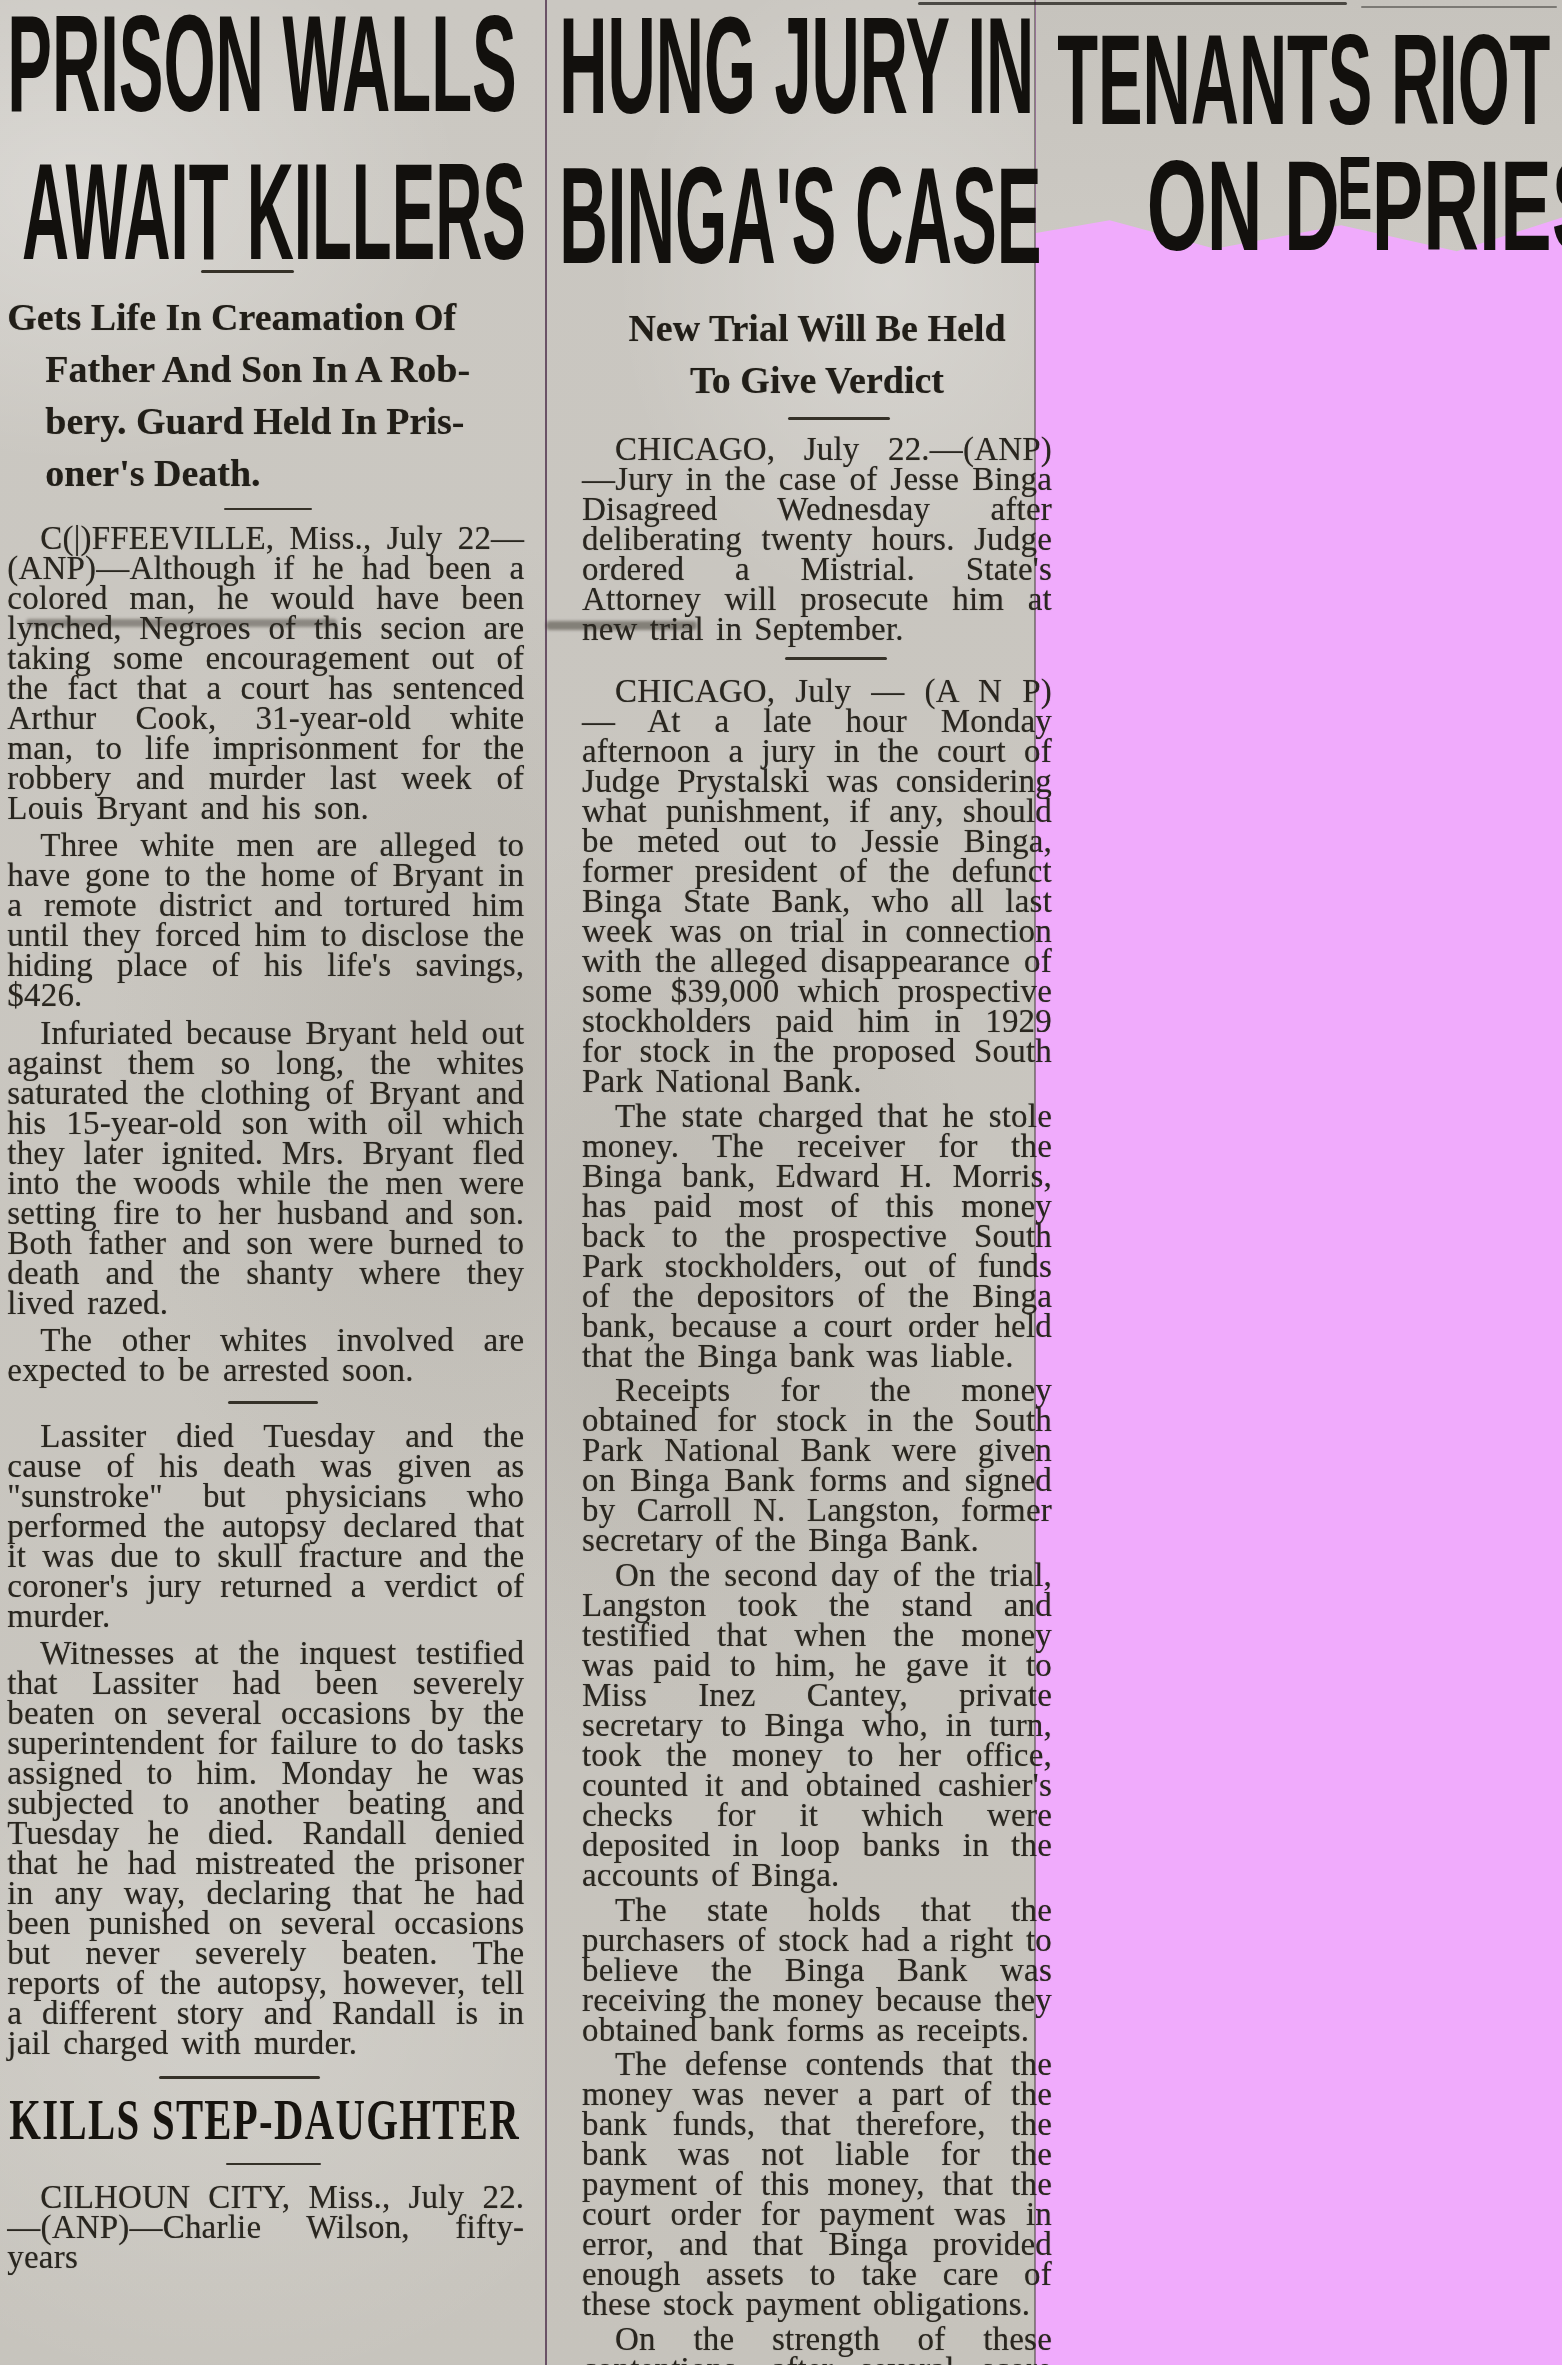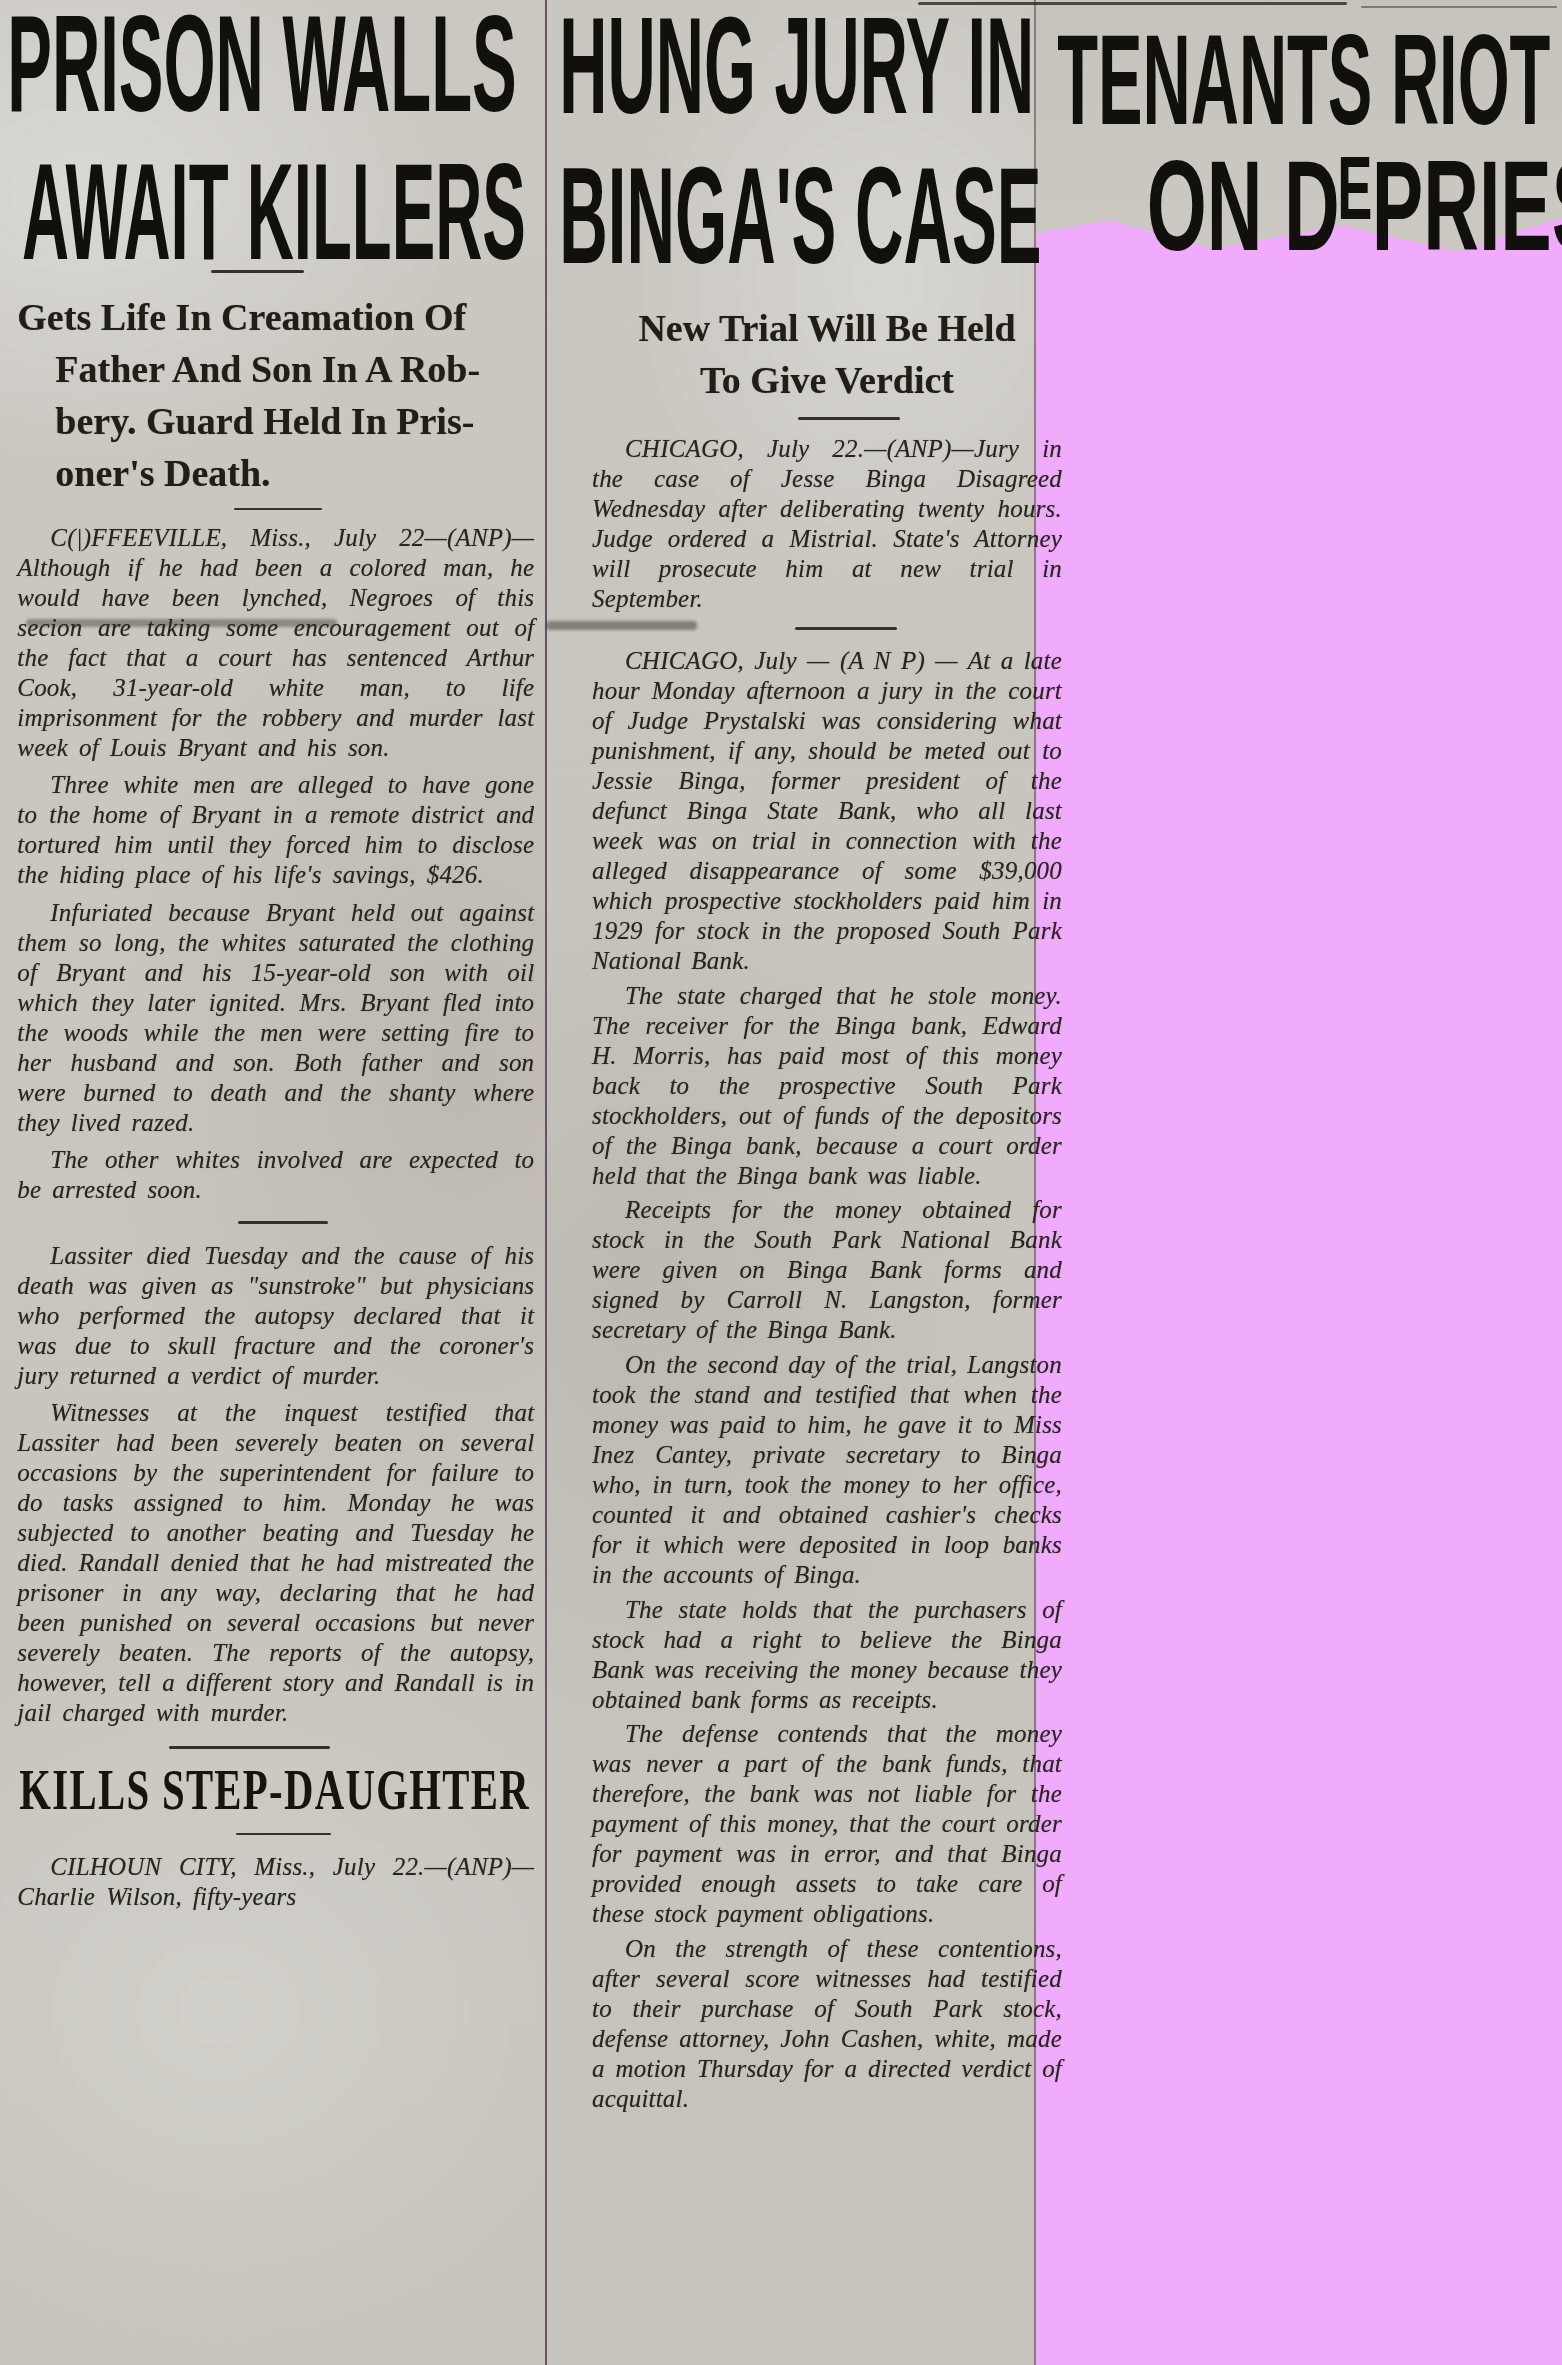--- a/index.html
+++ b/index.html
@@ -42,35 +42,34 @@
   
   .hl{position:absolute;top:0;overflow:visible;}
   .hl-left{left:0;}
   .hl-mid{left:550px;}
   .hl-right{left:1039px;}
   .hl-text{font-family:"Liberation Sans",sans-serif;font-weight:bold;fill:#12100d;}
   .hl-left .hl-text,.hl-mid .hl-text{font-size:150px;}
   .hl-right .hl-text{font-size:140px;}
 
   
-  .col{position:absolute;color:#29261f;margin-left:10px;}
+  .col{position:absolute;color:#29261f;}
   .col-left{left:7.3px;top:270px;width:517px;}
   .col-mid{left:582px;top:302px;width:470px;}
   .subhead-line{
     font-weight:bold;font-size:38px;line-height:52px;color:#211e18;
     text-shadow:0 0 0.9px rgba(33,30,24,.45);white-space:nowrap;
   }
   .subhead-line.indent{padding-left:38px;}
   .col-mid .subhead{text-align:center;}
   .col-mid .subhead-line{white-space:normal;}
   .body-p{
-    margin:0 0 7.3px 0;font-size:25px;line-height:30px;text-align:justify;
+    margin:0 0 7.3px 0;font-size:33px;line-height:30px;text-align:justify;
     text-indent:33px;word-spacing:4.6px;letter-spacing:0.2px;
     text-shadow:0 0 0.9px rgba(41,38,31,.5);
-    font-style:italic;
   }
   .col-mid .body-p{margin-bottom:4.6px;word-spacing:3.7px;}
   .hrule{background:#353128;height:2.7px;border-radius:1.8px;}
   .hr-l1{width:93px;margin:0 0 18px 194px;}
   .hr-l2{width:88px;margin:9px 0 12.8px 217px;}
   .hr-l3{width:90px;margin:16.4px 0 16.4px 221px;}
   .hr-l4{width:161px;margin:18px 0 11px 152px;}
   .hr-l5{width:95px;margin:11px 0 16.4px 219px;}
   .hr-m1{width:102px;margin:11px 0 14.6px 206px;}
   .hr-m2{width:102px;margin:12.8px 0 16.4px 203px;}

